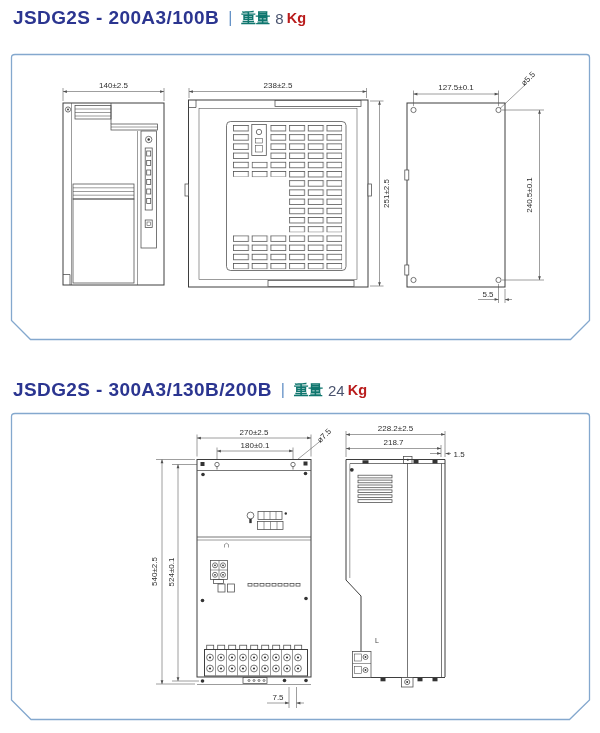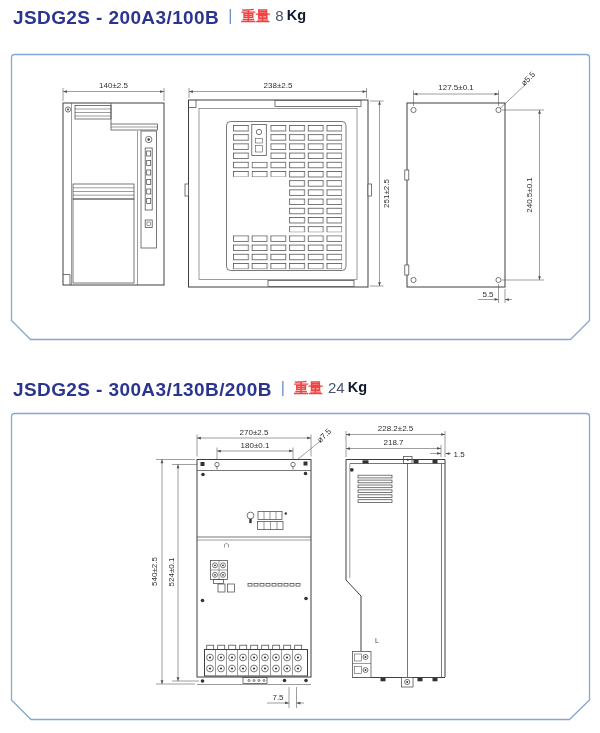--- a/index.html
+++ b/index.html
@@ -1,25 +1,25 @@
 <!DOCTYPE html>
 <html><head>
 <meta charset="utf-8">
 <style>
   html,body{margin:0;padding:0}
   body{
     width:600px;height:733px;position:relative;background:#fff;
     font-family:"Liberation Sans",sans-serif;overflow:hidden;
   }
-  .sec-title{position:absolute;left:13px;display:flex;align-items:flex-start;white-space:nowrap}
+  .sec-title{position:absolute;left:13px;display:flex;align-items:center;white-space:nowrap}
   .model{font-size:19px;font-weight:700;color:#2b3590;letter-spacing:.4px}
   .sep{color:#6592c7;margin:0 9px;font-size:16px;font-weight:400}
-  .wl{font-size:14.5px;color:#ef4444;font-weight:700}
+  .wl{font-size:14.5px;color:#0f766e;font-weight:700}
   .wv{font-size:15px;color:#49536e;margin:0 3px 0 5px;font-weight:500}
-  .wu{font-size:14.5px;color:#0f172a;font-weight:700}
+  .wu{font-size:14.5px;color:#b91c1c;font-weight:700}
   svg.drawings{position:absolute;top:0;left:0;font-family:"Liberation Sans",sans-serif}
   .pnl{fill:#ffffff;stroke:#84a8ce;stroke-width:1.3}
   .o1{fill:#ffffff;stroke:#3e3e3e;stroke-width:1}
   .o2{fill:none;stroke:#4a4a4a;stroke-width:.75}
   .o2f{fill:#ffffff;stroke:#4a4a4a;stroke-width:.75}
   .thin{stroke-width:.55}
   .fl{fill:#333;stroke:none}
   .dl{fill:none;stroke:#4f4f4f;stroke-width:.55}
   .dt{font-size:8px;fill:#2e2e2e}
   .dts{font-size:7px;fill:#454545}

